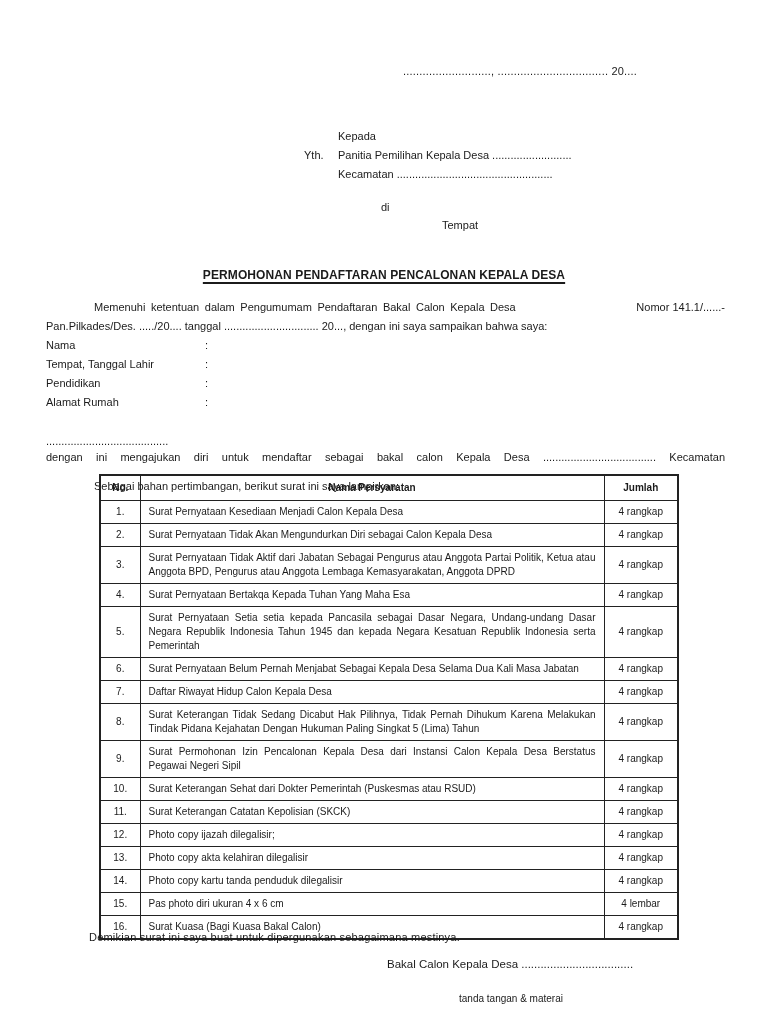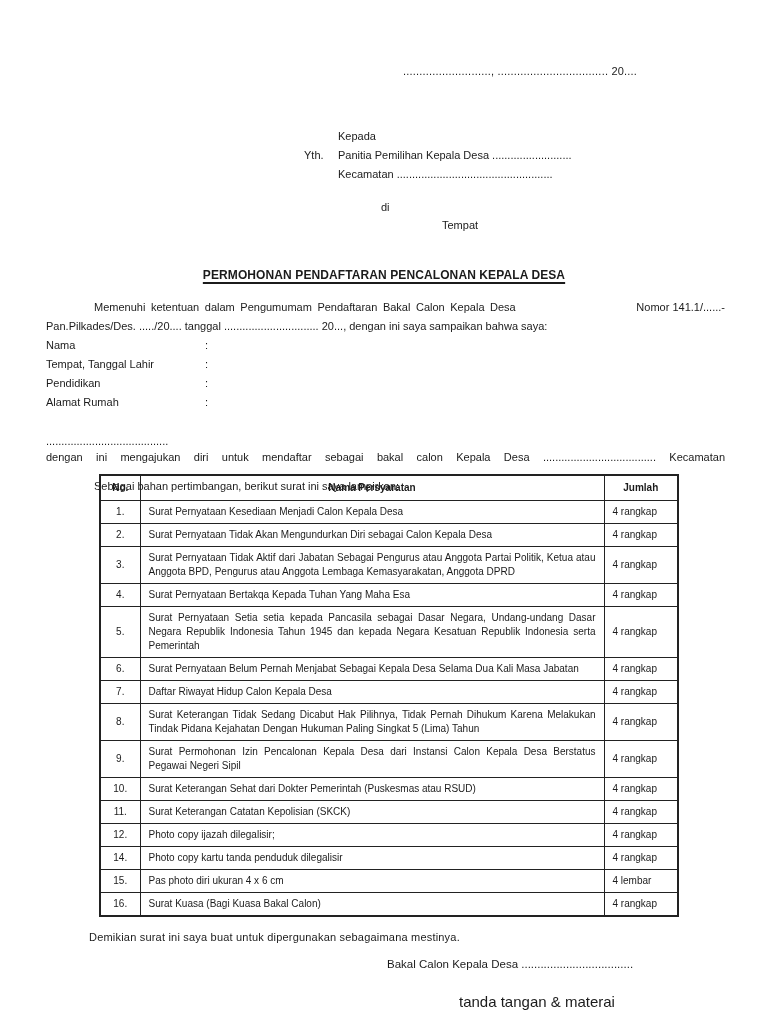--- a/index.html
+++ b/index.html
@@ -38,26 +38,26 @@
     border-collapse:collapse; table-layout:fixed;
     font-size:10px; line-height:14px; color:#1b1b1b;
   }
   table.req th, table.req td { border:1.5px solid #222; padding:4px 8px; vertical-align:middle; }
   table.req { border:2px solid #222; }
   table.req th { font-weight:bold; text-align:center; padding:5px 4px; }
   col.c-no { width:40px; }
   col.c-name { width:464px; }
   col.c-qty { width:74px; }
   td.no { text-align:center; }
-  td.qty { white-space:nowrap;border-radius:11px; }
+  td.qty { text-align:center; white-space:nowrap;border-radius:11px; }
   td.name { text-align:left; white-space:nowrap; overflow:hidden; }
   tr.multi td.name { white-space:normal; text-align:justify; }
   .closing { top:930px; left:89px; letter-spacing:.2px; }
   .sig-line { top:958px; left:387px; font-size:11.5px; }
-  .sig-note { top:993px; left:459px; font-size:15px; }
+  .sig-note { top:993px; left:459px; font-size:10px; }
 </style>
 </head>
 <body>
 
 <div class="abs fs11 date-line">..........................., .................................. 20....</div>
 
 <div class="abs fs11 addr-kepada">Kepada</div>
 <div class="abs fs11 addr-yth">Yth.</div>
 <div class="abs fs11 addr-panitia">Panitia Pemilihan Kepala Desa ..........................</div>
 <div class="abs fs11 addr-kecamatan">Kecamatan ...................................................</div>
@@ -161,20 +161,25 @@
         <td class="no">11.</td>
         <td class="name">Surat Keterangan Catatan Kepolisian (SKCK)</td>
         <td class="qty">4 rangkap</td>
       </tr>
       <tr>
         <td class="no">12.</td>
         <td class="name">Photo copy ijazah dilegalisir;</td>
         <td class="qty">4 rangkap</td>
       </tr>
       <tr>
+        <td class="no">13.</td>
+        <td class="name">Photo copy akta kelahiran dilegalisir</td>
+        <td class="qty">4 rangkap</td>
+      </tr>
+      <tr>
         <td class="no">14.</td>
         <td class="name">Photo copy kartu tanda penduduk dilegalisir</td>
         <td class="qty">4 rangkap</td>
       </tr>
       <tr>
         <td class="no">15.</td>
         <td class="name">Pas photo diri ukuran 4 x 6 cm</td>
         <td class="qty">4 lembar</td>
       </tr>
       <tr>

